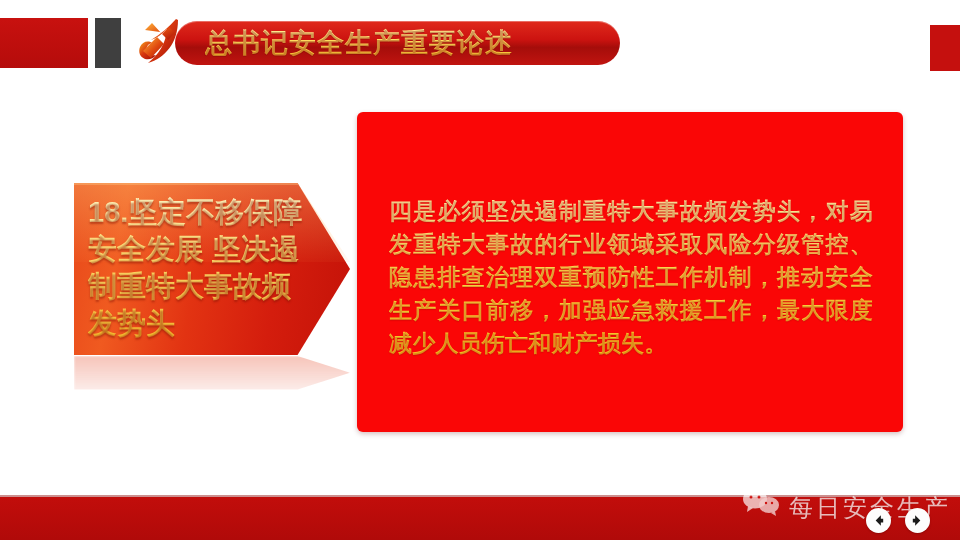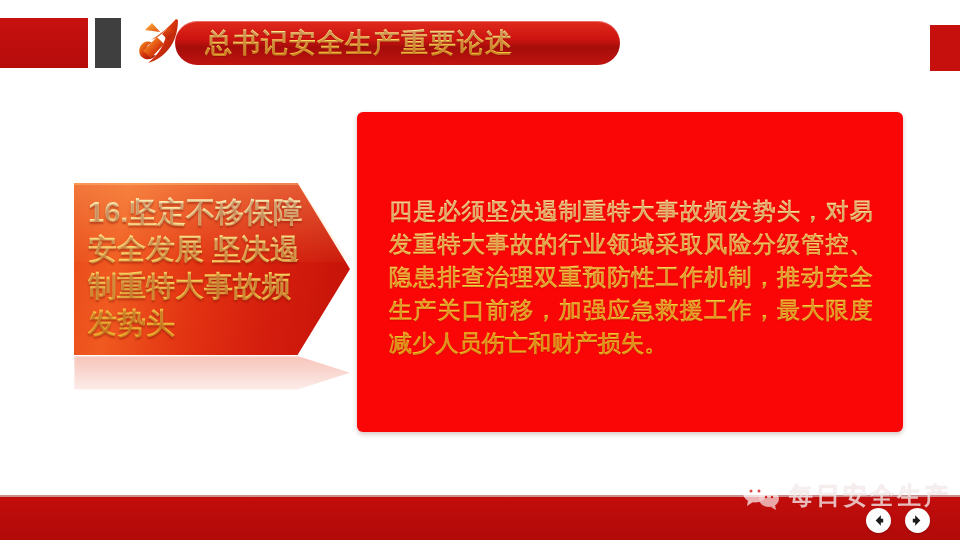--- a/index.html
+++ b/index.html
@@ -192,25 +192,26 @@
     pointer-events: none;
   }
   .wechat-icon {
     width: 38px;
     height: 30px;
     flex: none;
     opacity: 0.78;
   }
   .watermark-label {
     font-size: 24px;
-    font-weight: bold;
+    font-weight: normal;
     letter-spacing: 3px;
     color: rgba(255,255,255,0.72);
     white-space: nowrap;
     text-shadow: 0 0 1px rgba(120,0,0,0.25);
+    margin-top: 12px;
   }
 
   .nav-btns {
     position: absolute;
     left: 866px;
     top: 508px;
     display: flex;
     gap: 14px;
   }
   .nav-btn {
@@ -256,21 +257,21 @@
       <path d="M14 17 L21 10 L31 21 L38 14 L44 20 L37 27 L29 19 Z" fill="url(#gHam)"></path>
       <path d="M26 24 L33 31 L20 45 L12 38 Z" fill="url(#gHam)"></path>
     </svg>
   </div>
 
   <div class="hdr-pill-title">总书记安全生产重要论述</div>
 
   <div class="arrow-banner">
     <div class="arrow-banner-shape"></div>
     <div class="arrow-banner-gloss"></div>
-    <div class="arrow-banner-text">16.坚定不移保障安全发展 坚决遏制重特大事故频发势头</div>
+    <div class="arrow-banner-text">18.坚定不移保障安全发展 坚决遏制重特大事故频发势头</div>
   </div>
   <div class="arrow-reflection"></div>
 
   <div class="content-box">
     <div class="content-text">四是必须坚决遏制重特大事故频发势头，对易发重特大事故的行业领域采取风险分级管控、隐患排查治理双重预防性工作机制，推动安全生产关口前移，加强应急救援工作，最大限度减少人员伤亡和财产损失。</div>
   </div>
 
   <div class="footer-band-top"></div>
   <div class="footer-band"></div>
 

